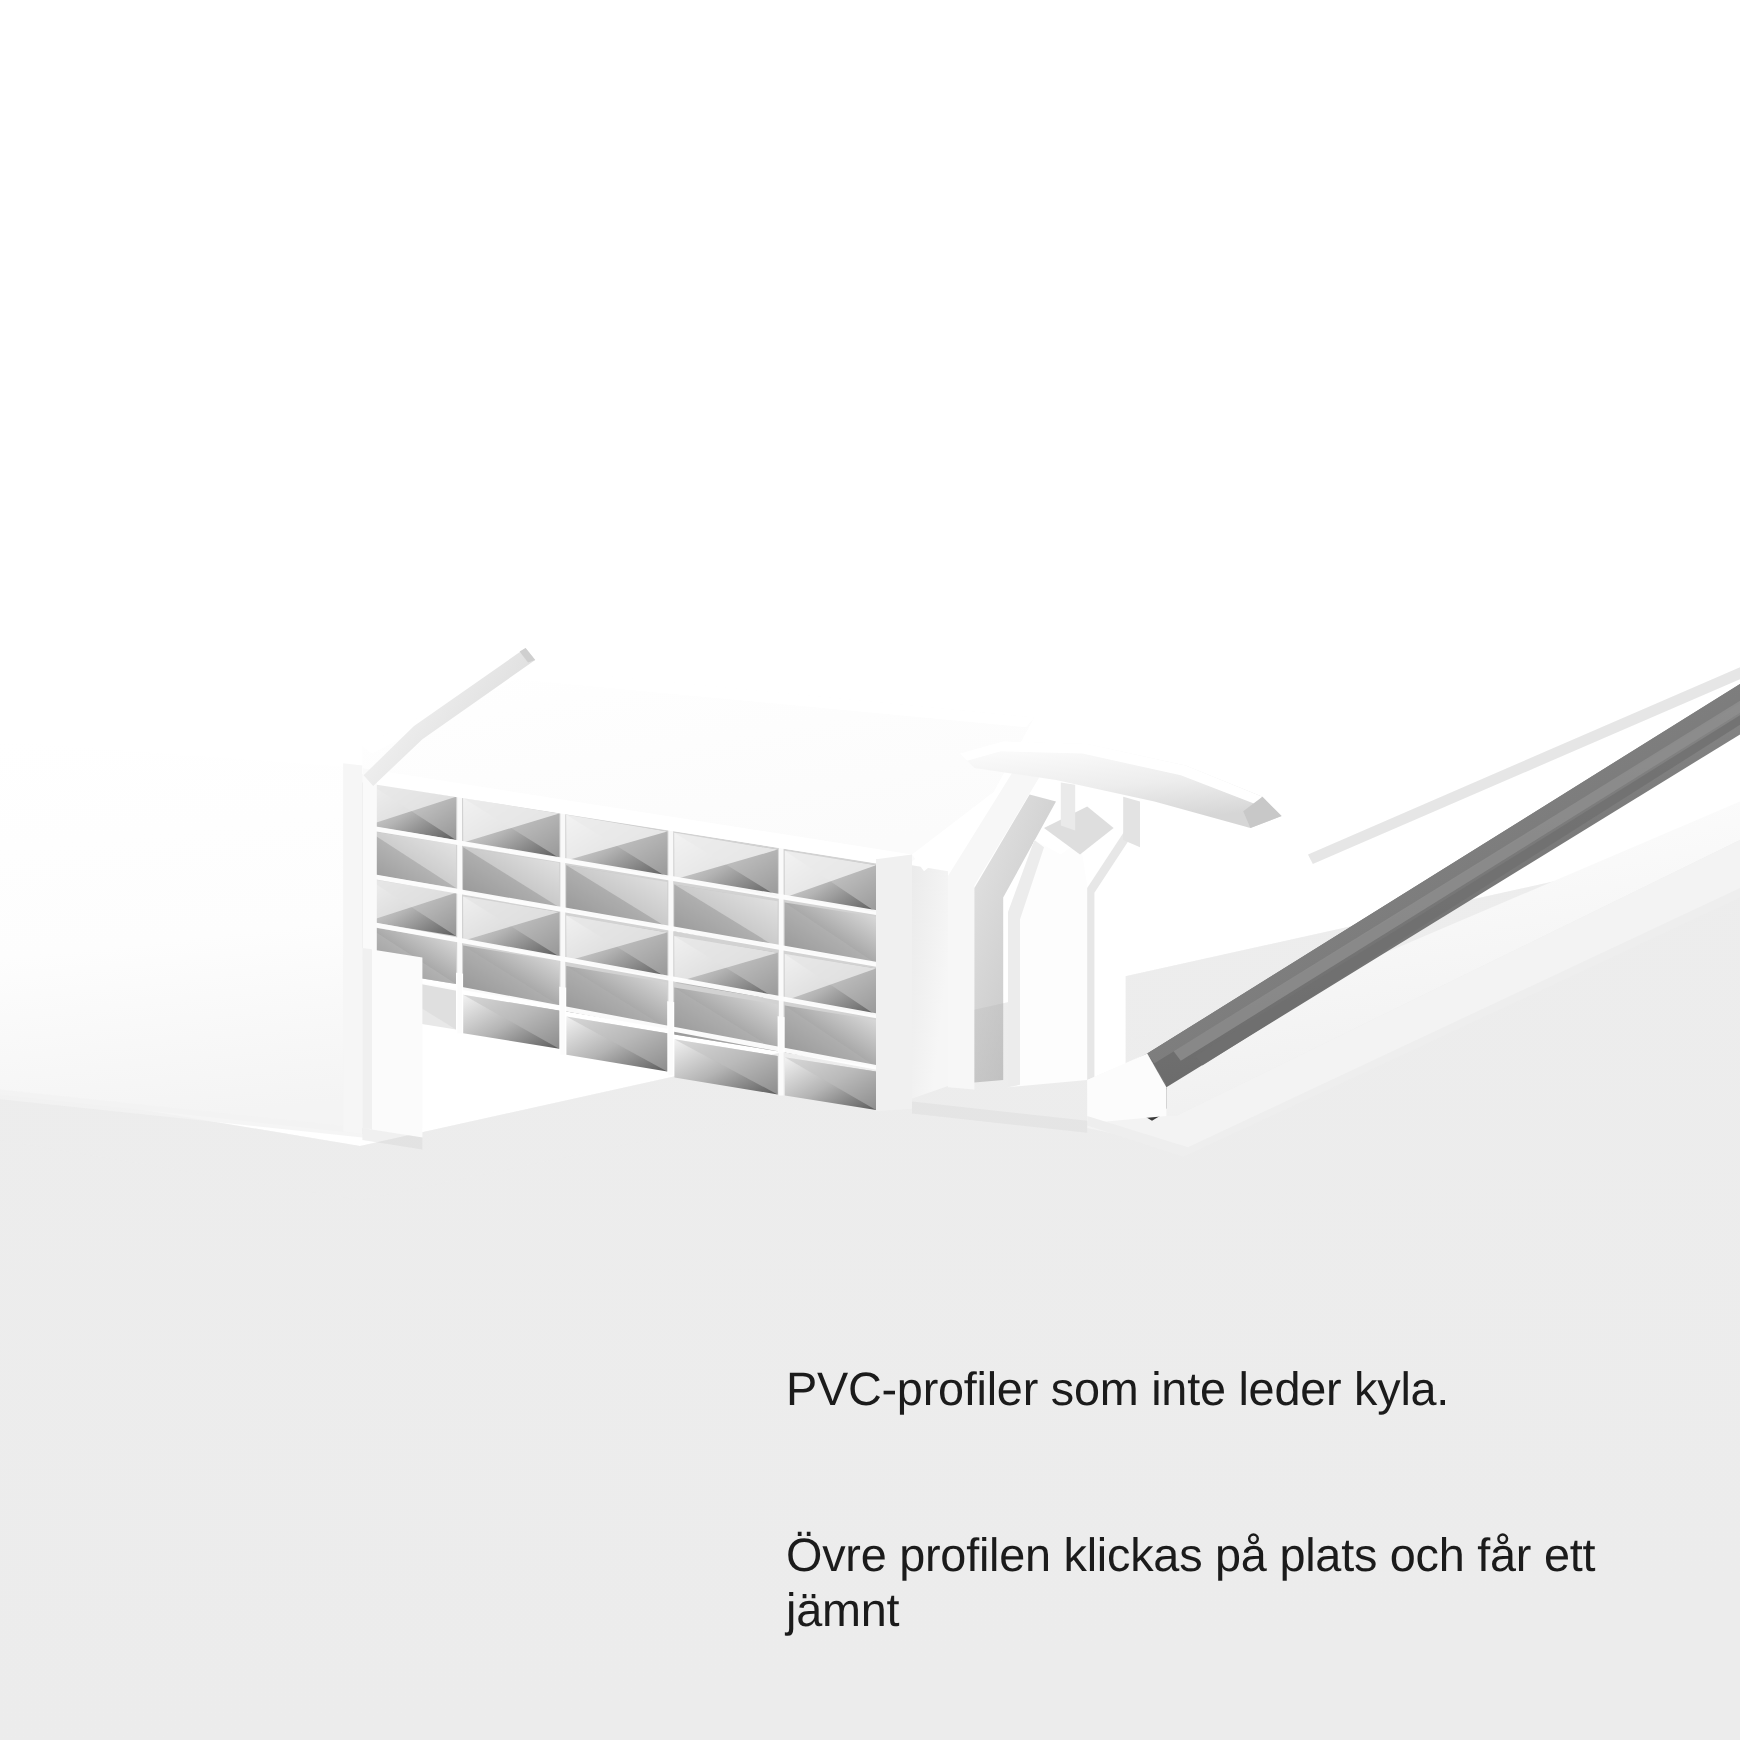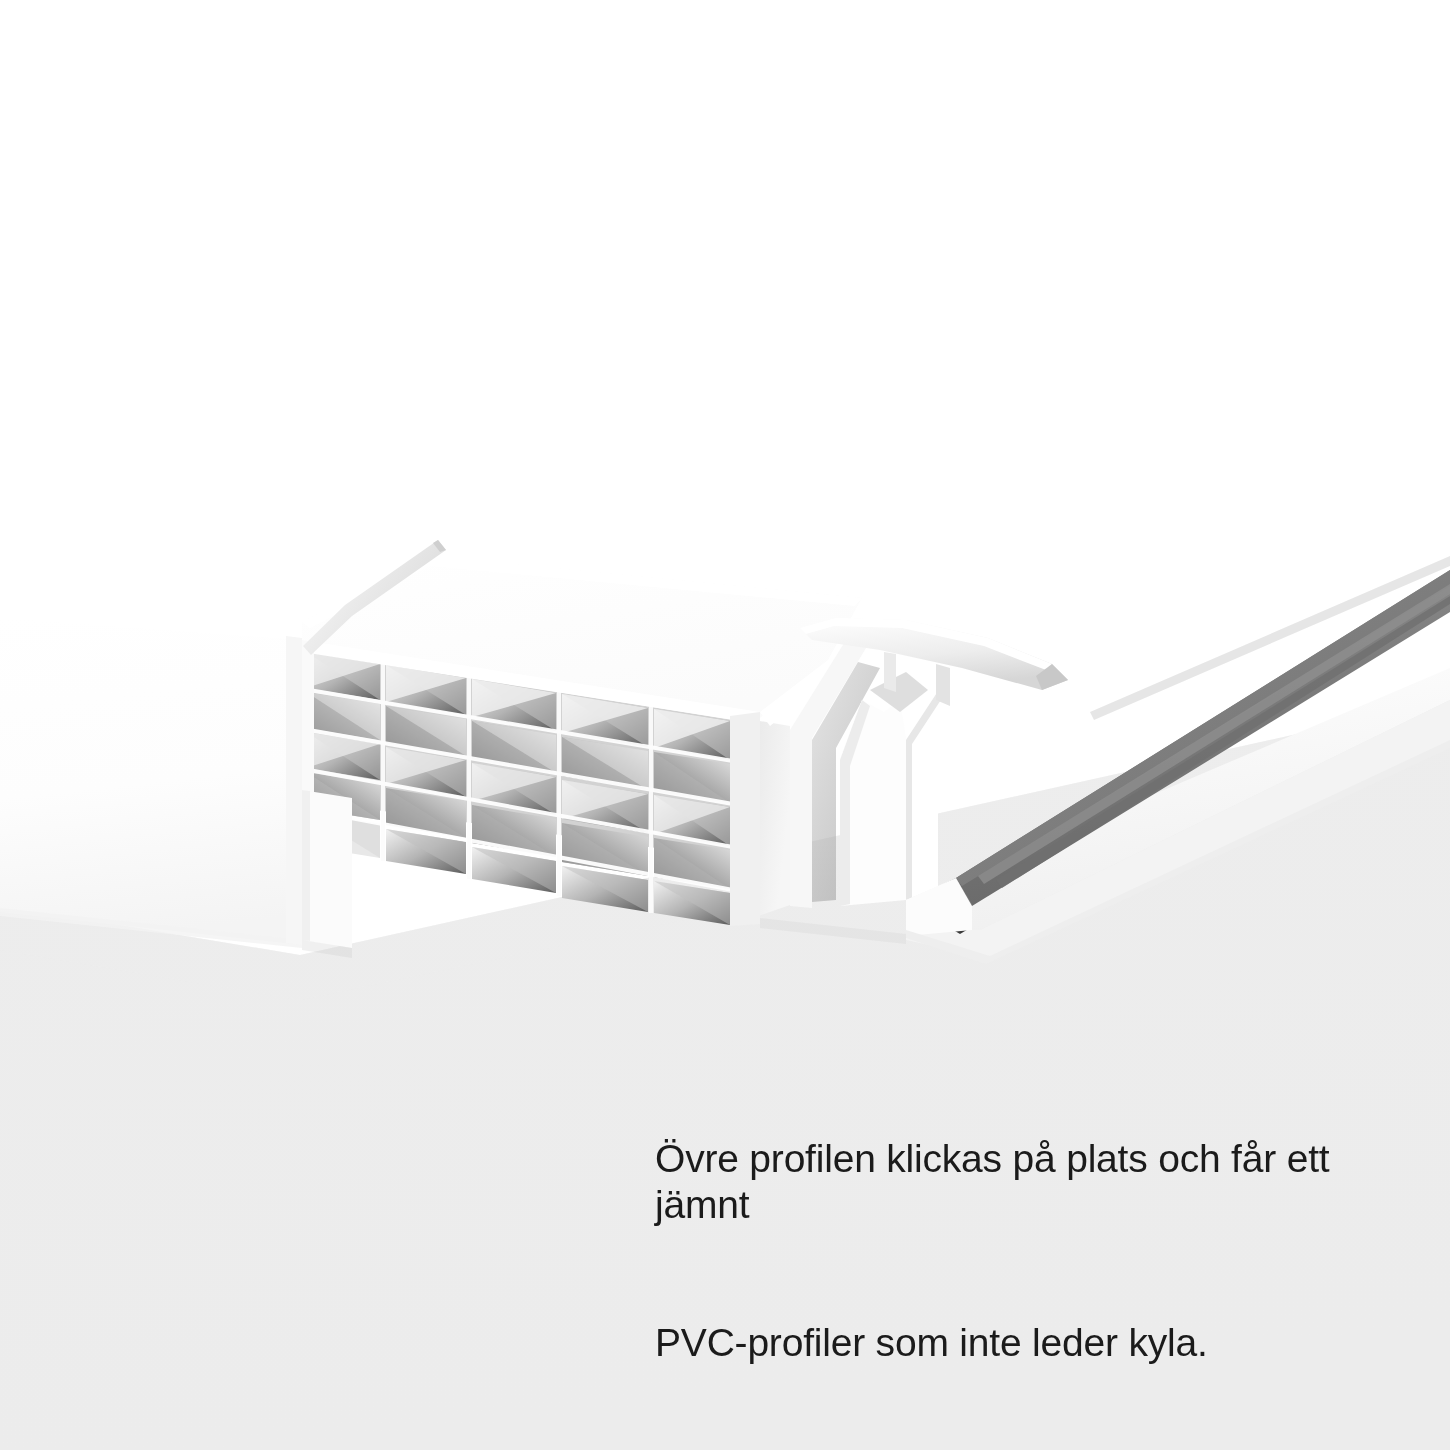--- a/index.html
+++ b/index.html
@@ -340,18 +340,18 @@
       <path d="M1090,712 L1450,556 L1450,566 L1094,720 Z" fill="#d6d6d6" opacity="0.6"></path>
     </g>
 
     <g opacity="0.28">
       <path d="M302,940 L352,948 L352,958 L302,950 Z" fill="#c9c9c9"></path>
       <path d="M760,918 L906,934 L906,944 L760,928 Z" fill="#cfcfcf"></path>
     </g>
   </svg>
 
   <div class="caption">
+    <span class="caption-line">PVC-profiler som inte leder kyla.</span>
     <span class="caption-line">Övre profilen klickas på plats och får ett jämnt</span>
-    <span class="caption-line">PVC-profiler som inte leder kyla.</span>
     
   </div>
 
 </div>
 
 </body></html>

